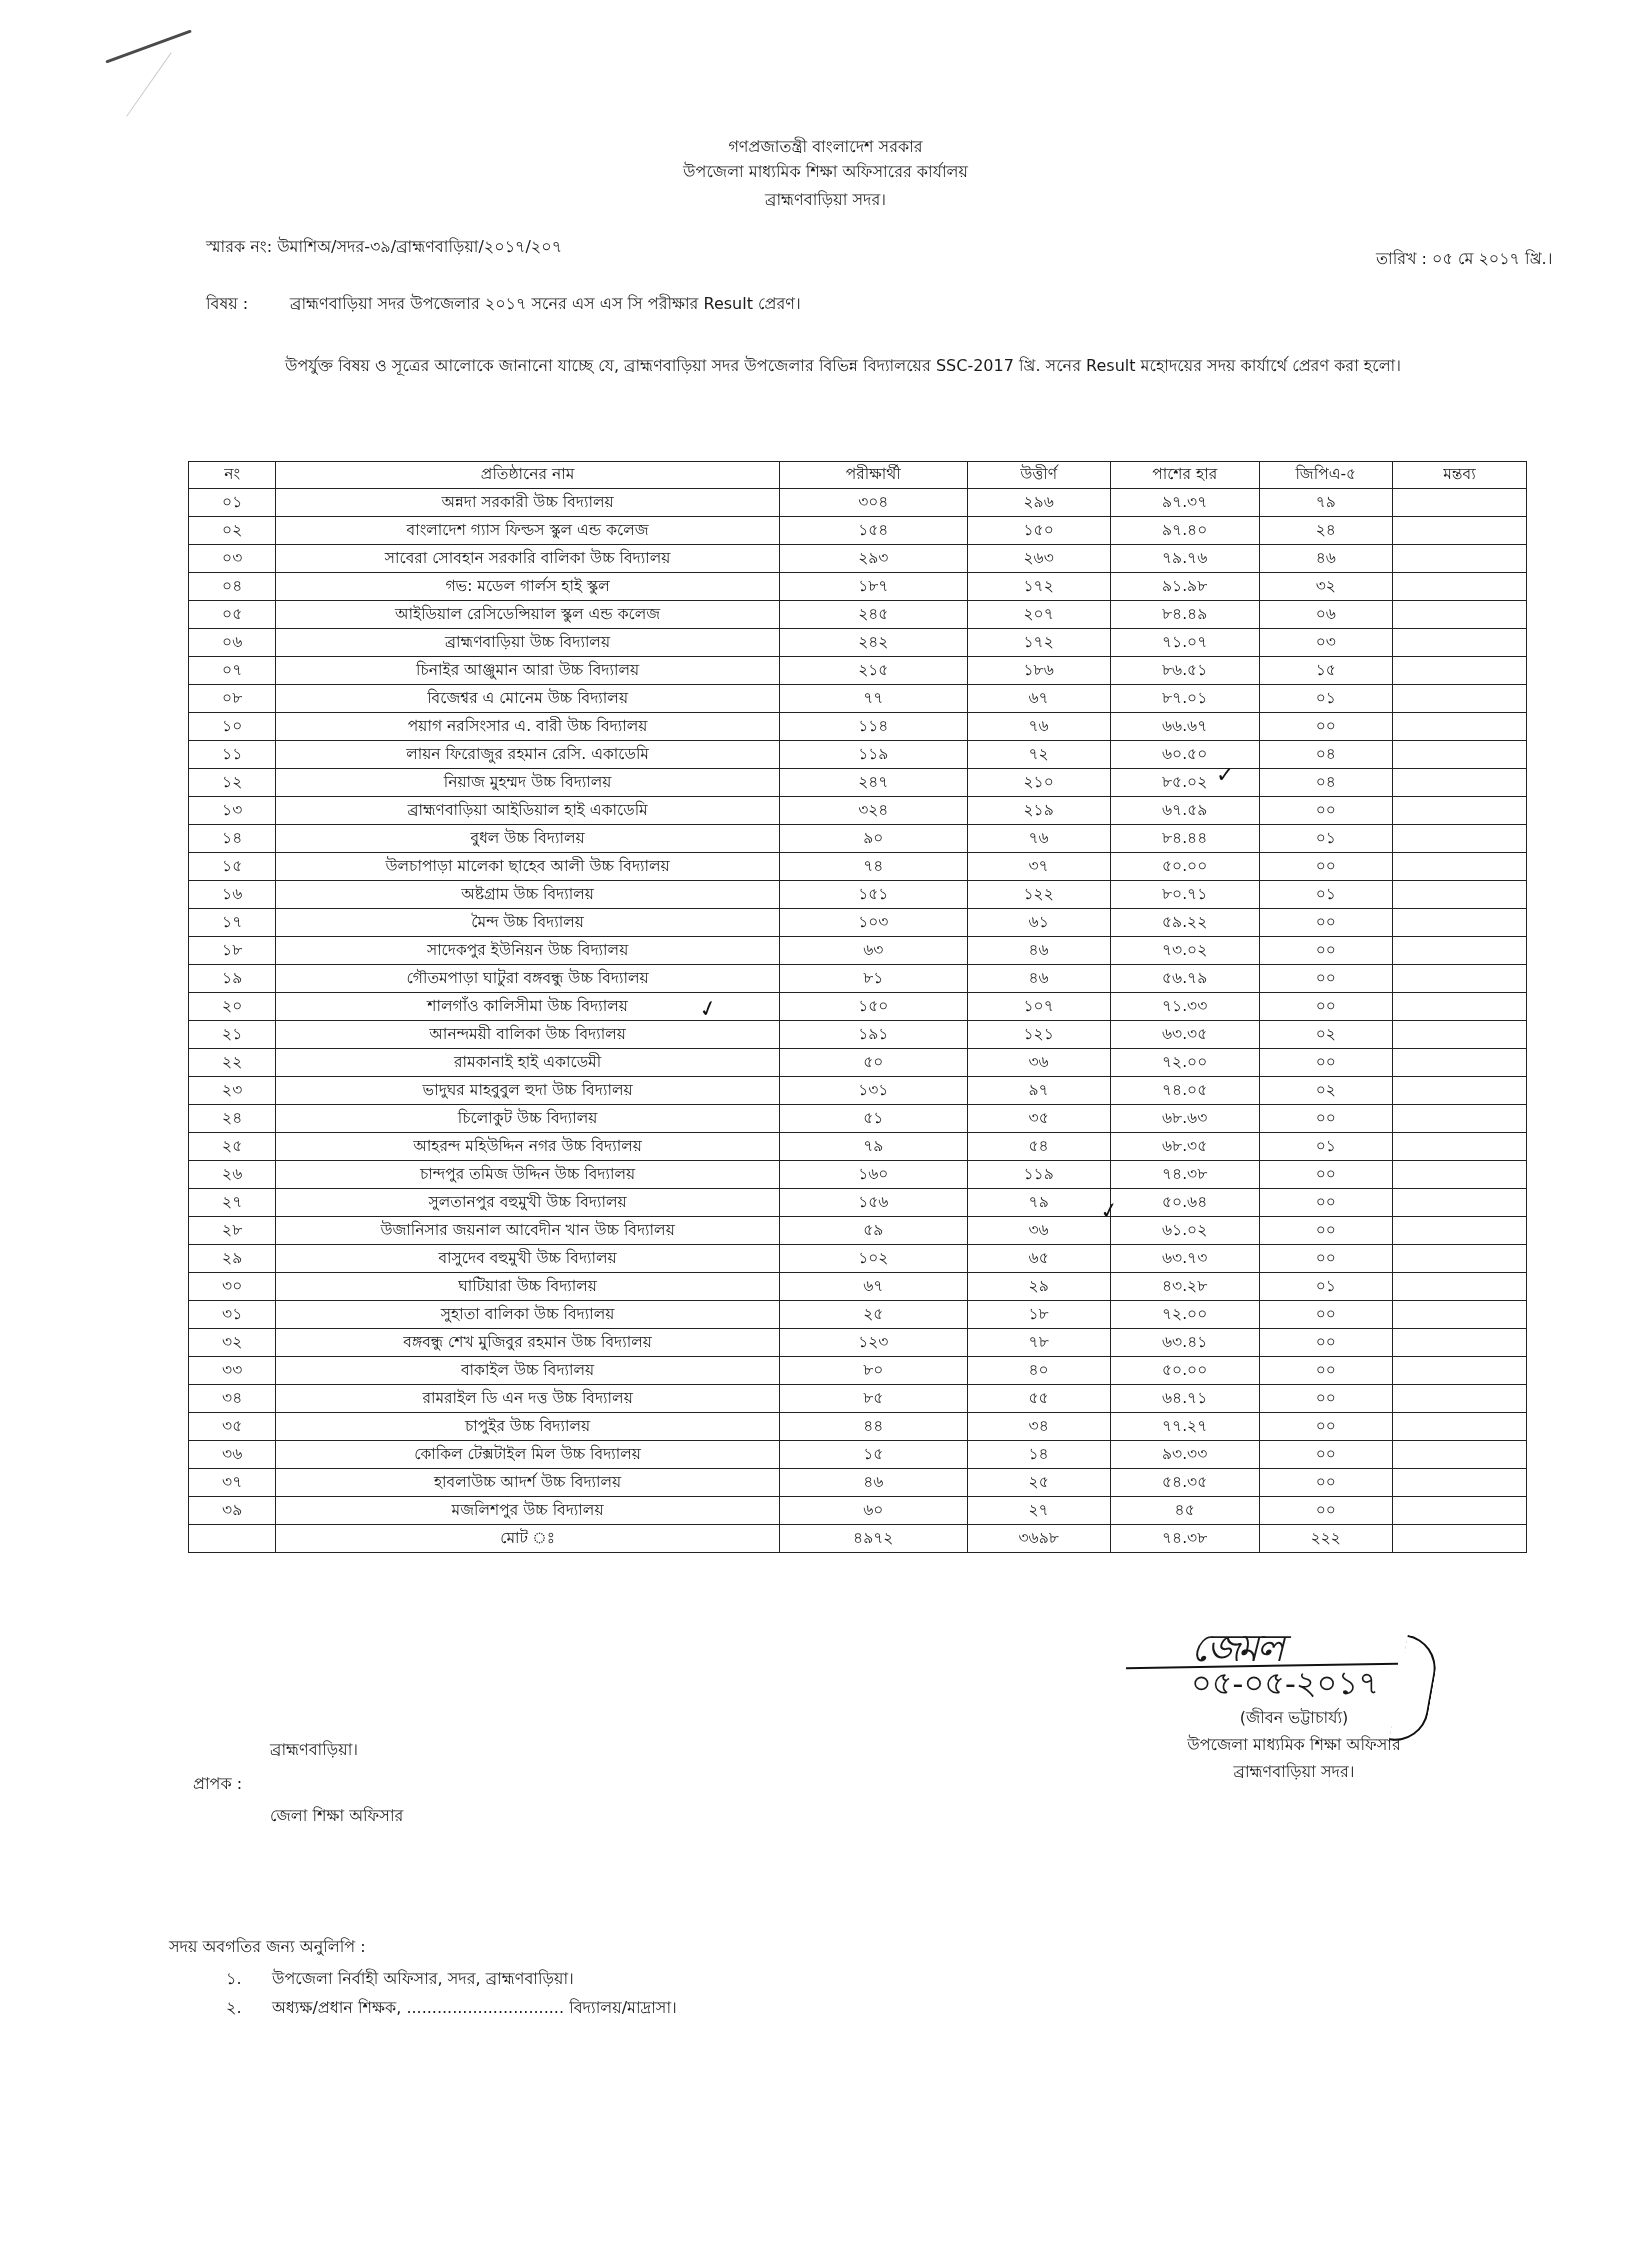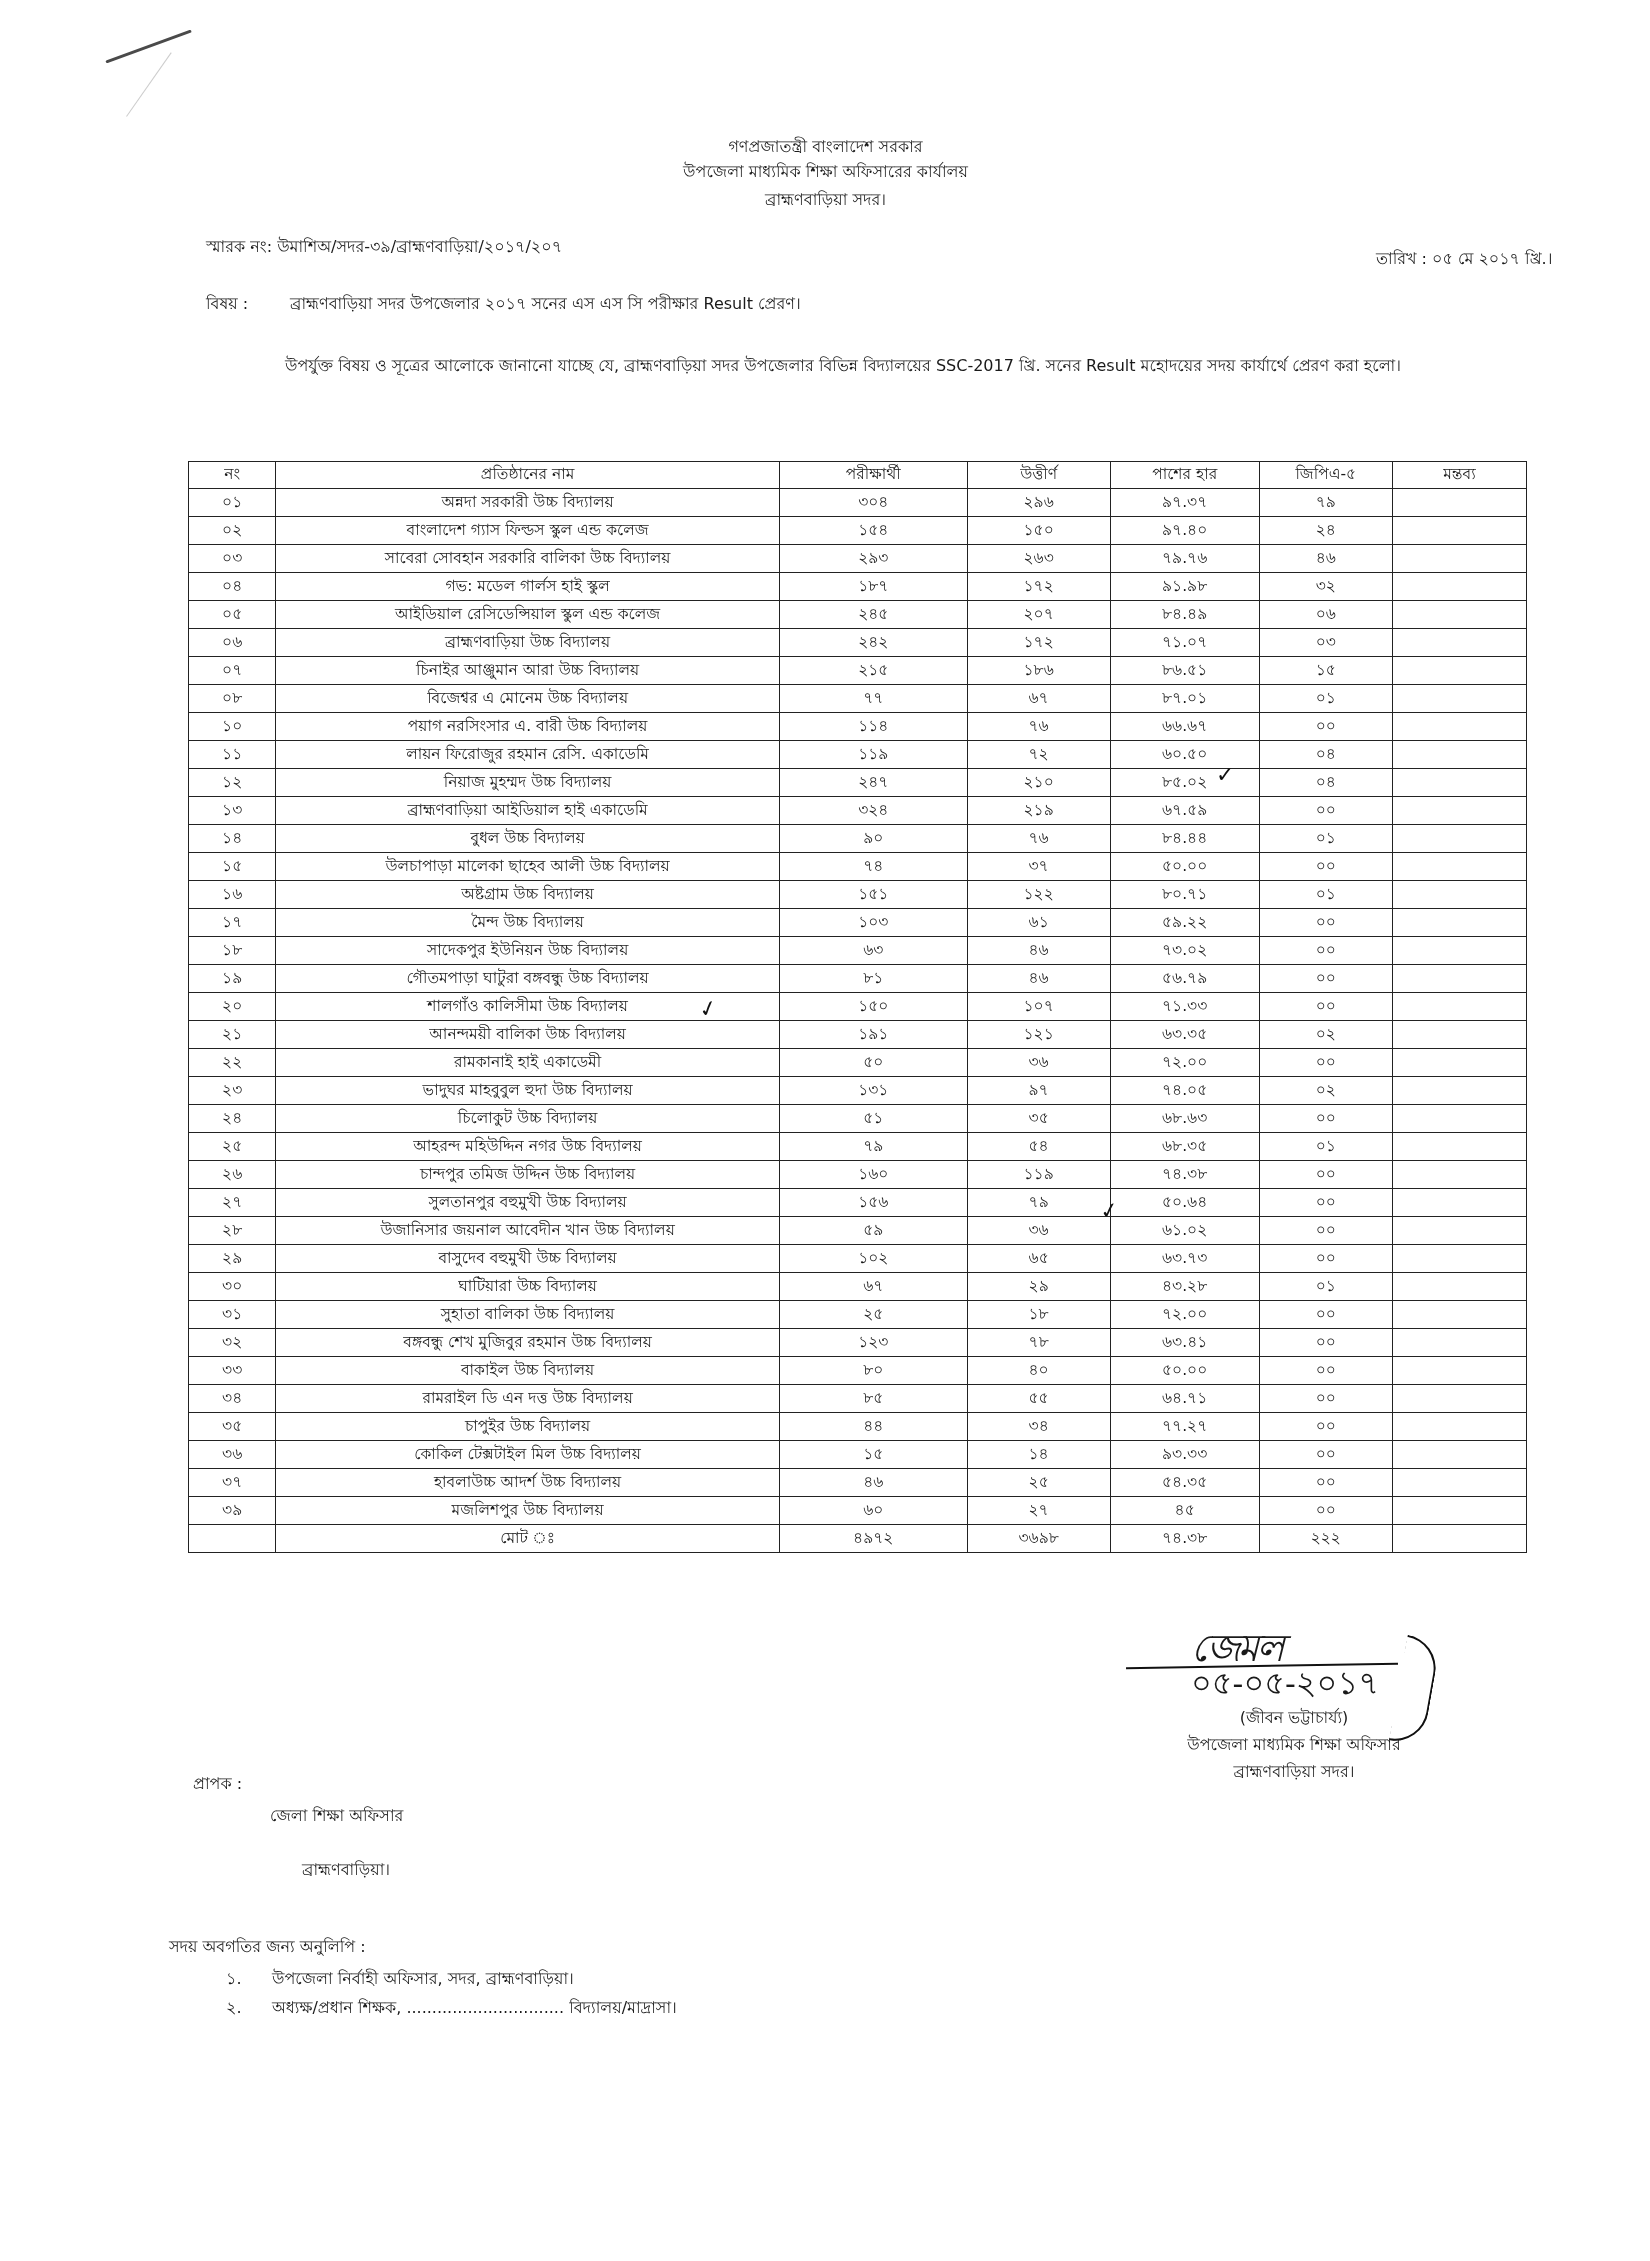--- a/index.html
+++ b/index.html
@@ -422,20 +422,20 @@
   <div class="sig-line"></div>
   <span class="sig-date">০৫-০৫-২০১৭</span>
   <div class="sig-loop"></div>
 </div>
 <div class="sign-block" style="top:1703px;">(জীবন ভট্টাচার্য্য)</div>
 <div class="sign-block" style="top:1730px;">উপজেলা মাধ্যমিক শিক্ষা অফিসার</div>
 <div class="sign-block" style="top:1757px;">ব্রাহ্মণবাড়িয়া সদর।</div>
 
 <div class="abs" style="left:193px; top:1771px;">প্রাপক :</div>
 <div class="abs" style="left:270px; top:1803px;">জেলা শিক্ষা অফিসার</div>
-<div class="abs" style="left:270px; top:1857px;margin-left:32px;">ব্রাহ্মণবাড়িয়া।</div>
+<div class="abs" style="left:270px; top:1737px;">ব্রাহ্মণবাড়িয়া।</div>
 
 <div class="abs" style="left:169px; top:1934px;">সদয় অবগতির জন্য অনুলিপি :</div>
 <div class="abs" style="left:226px; top:1966px;">১.</div>
 <div class="abs" style="left:272px; top:1966px;">উপজেলা নির্বাহী অফিসার, সদর, ব্রাহ্মণবাড়িয়া।</div>
 <div class="abs" style="left:226px; top:1995px;">২.</div>
 <div class="abs" style="left:272px; top:1995px;">অধ্যক্ষ/প্রধান শিক্ষক, ............................... বিদ্যালয়/মাদ্রাসা।</div>
 
 
 </body></html>

